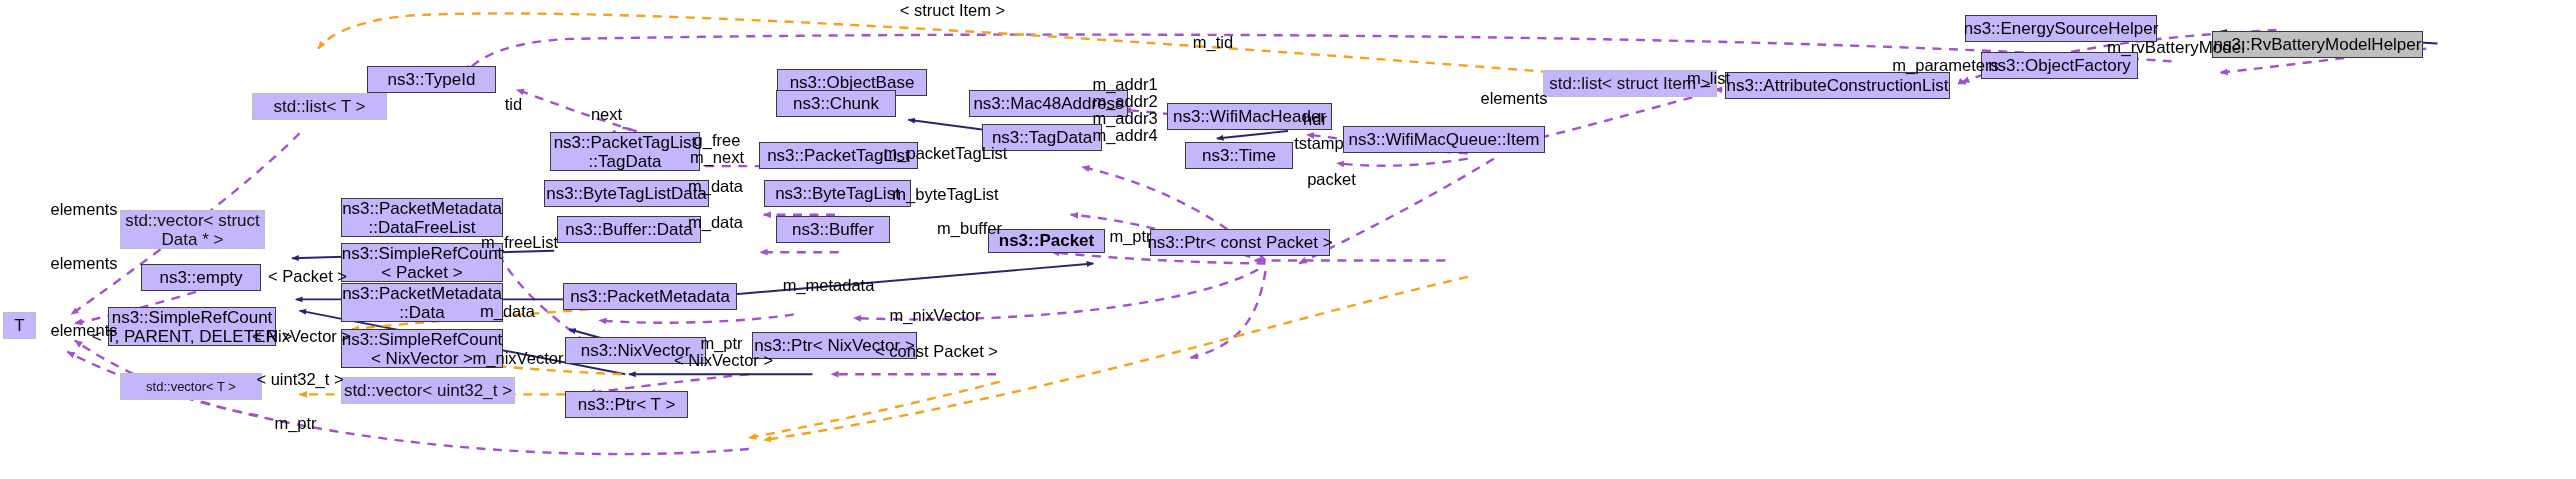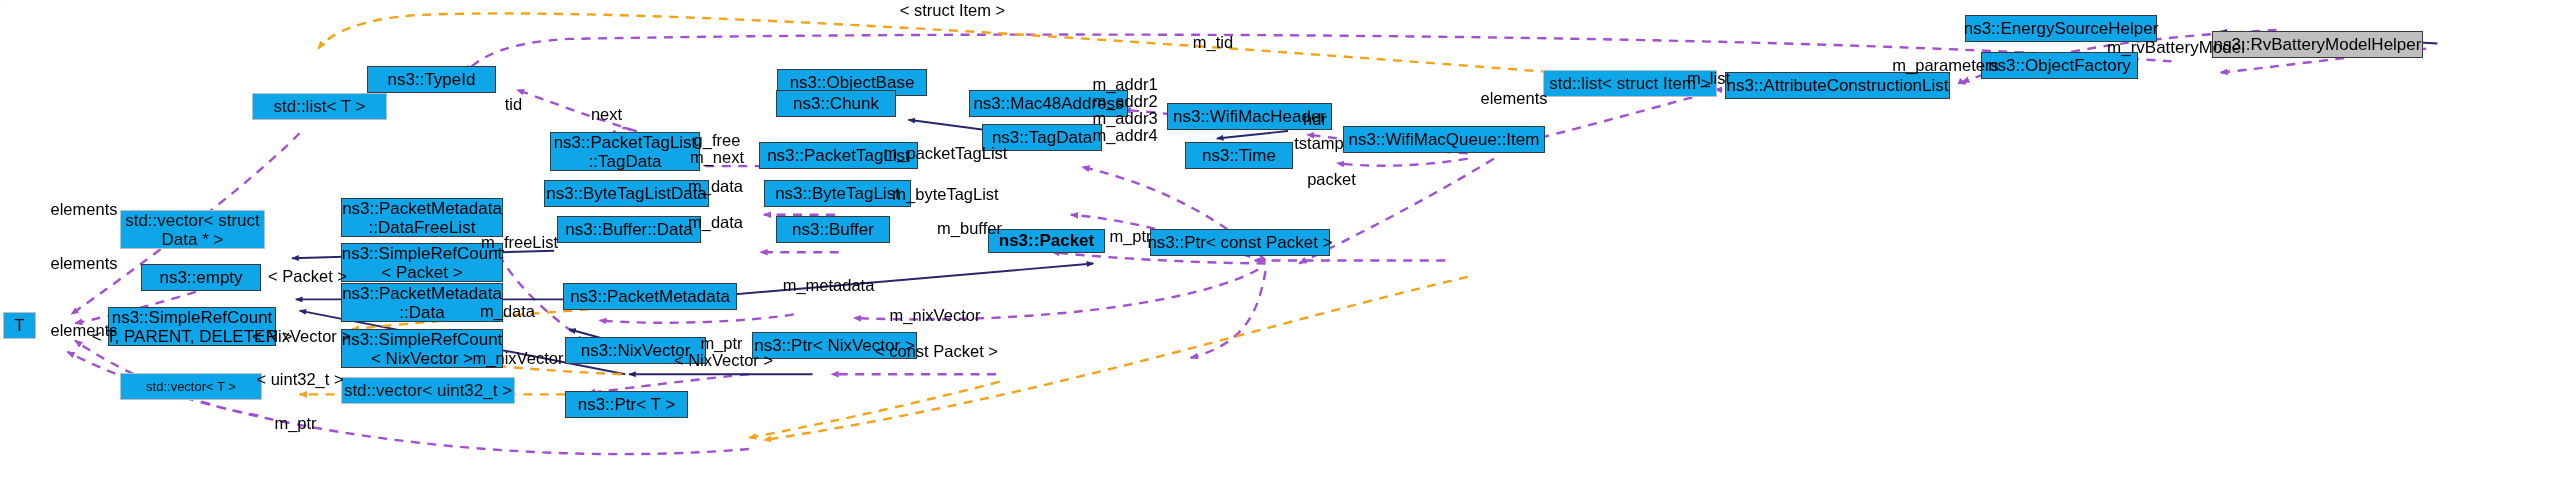--- a/index.html
+++ b/index.html
@@ -9,21 +9,21 @@
   svg#edges{position:absolute;left:0;top:0;width:2576px;height:479px;}
 
   .node{
     position:absolute;
     box-sizing:border-box;
     display:flex;align-items:center;justify-content:center;
     text-align:center;
     font-size:8.6px;
     line-height:9.4px;
     color:#000000;
-    background:#0ea5e9;
+    background:#c4b5fd;
     border:0.7px solid #404040;
     white-space:pre;
     padding:0.7px 2.2px;
     z-index:5;
   }
   
   .node.cls{border:1px solid #3a3a3a;}
   
   .node.tmpl{border:0.7px solid #bfbfbf;color:#101010;}
   

